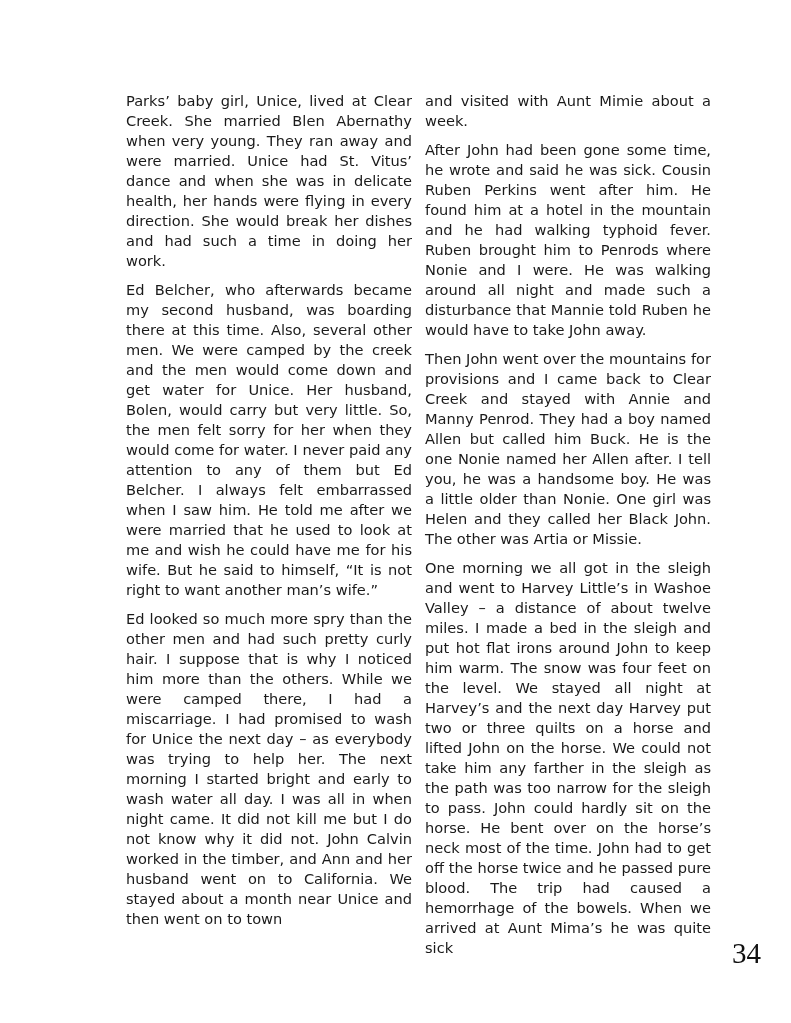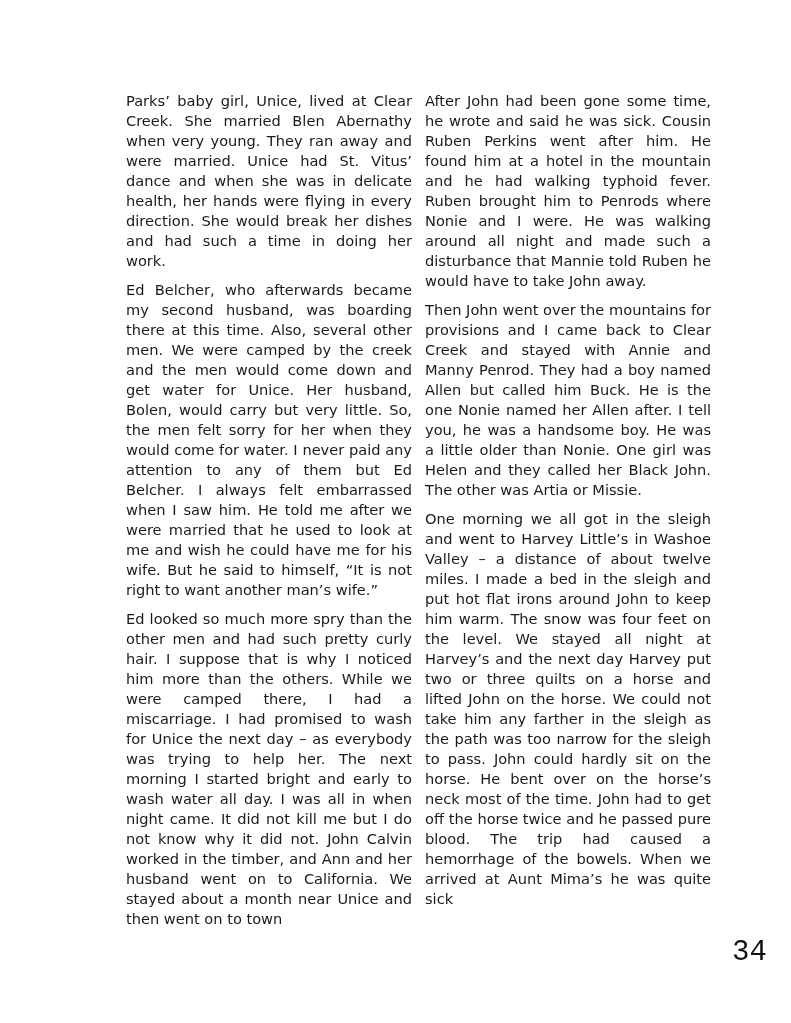--- a/index.html
+++ b/index.html
@@ -33,36 +33,37 @@
     width: 286px;
   }
   .column p {
     margin: 0 0 9px 0;
     hyphens: none;
   }
   .page-number {
     position: absolute;
     left: 732px;
     top: 936px;
-    font-family: Liberation Mono, monospace;
+    font-family: Liberation Serif, serif;
     font-size: 29px;
     line-height: 34px;
     color: #111111;
   }
 </style>
 </head>
 <body>
 
 <div>
   <div class="column col-left">
     <p>Parks’ baby girl, Unice, lived at Clear Creek. She married Blen Abernathy when very young.  They ran away and were married.  Unice had St. Vitus’ dance and when she was in delicate health, her hands were flying in every direction.  She would break her dishes and had such a time in doing her work.</p>
     <p>Ed Belcher, who afterwards became my second husband, was boarding there at this time.  Also, several other men.  We were camped by the creek and the men would come down and get water for Unice.  Her husband, Bolen, would carry but very little.  So, the men felt sorry for her when they would come for water.  I never paid any attention to any of them but Ed Belcher.  I always felt embarrassed when I saw him.  He told me after we were married that he used to look at me and wish he could have me for his wife.  But he said to himself, “It is not right to want another man’s wife.”</p>
     <p>Ed looked so much more spry than the other men and had such pretty curly hair.  I suppose that is why I noticed him more than the others.  While we were camped there, I had a miscarriage.  I had promised to wash for Unice the next day – as everybody was trying to help her.  The next morning I started bright and early to wash water all day.  I was all in when night came.  It did not kill me but I do not know why it did not.  John Calvin worked in the timber, and Ann and her husband went on to California.  We stayed about a month near Unice and then went on to town</p>
   </div>
 
   <div class="column col-right">
+    <p>and visited with Aunt Mimie about a week.</p>
     <p>After John had been gone some time, he wrote and said he was sick. Cousin Ruben Perkins went after him.  He found him at a hotel in the mountain and he had walking typhoid fever.  Ruben brought him to Penrods where Nonie and I were.  He was walking around all night and made such a disturbance that Mannie told Ruben he would have to take John away.</p>
     <p>Then John went over the mountains for provisions and I came back to Clear Creek and stayed with Annie and Manny Penrod.  They had a boy named Allen but called him Buck.  He is the one Nonie named her Allen after.  I tell you, he was a handsome boy.  He was a little older than Nonie.  One girl was Helen and they called her Black John.  The other was Artia or Missie.</p>
     <p>One morning we all got in the sleigh and went to Harvey Little’s in Washoe Valley – a distance of about twelve miles.  I made a bed in the sleigh and put hot flat irons around John to keep him warm.  The snow was four feet on the level.  We stayed all night at Harvey’s and the next day Harvey put two or three quilts on a horse and lifted John on the horse.  We could not take him any farther in the sleigh as the path was too narrow for the sleigh to pass.  John could hardly sit on the horse.  He bent over on the horse’s neck most of the time.  John had to get off the horse twice and he passed pure blood.  The trip had caused a hemorrhage of the bowels.  When we arrived at Aunt Mima’s he was quite sick</p>
   </div>
 
   <div class="page-number">34</div>
 </div>
 
 </body></html>

